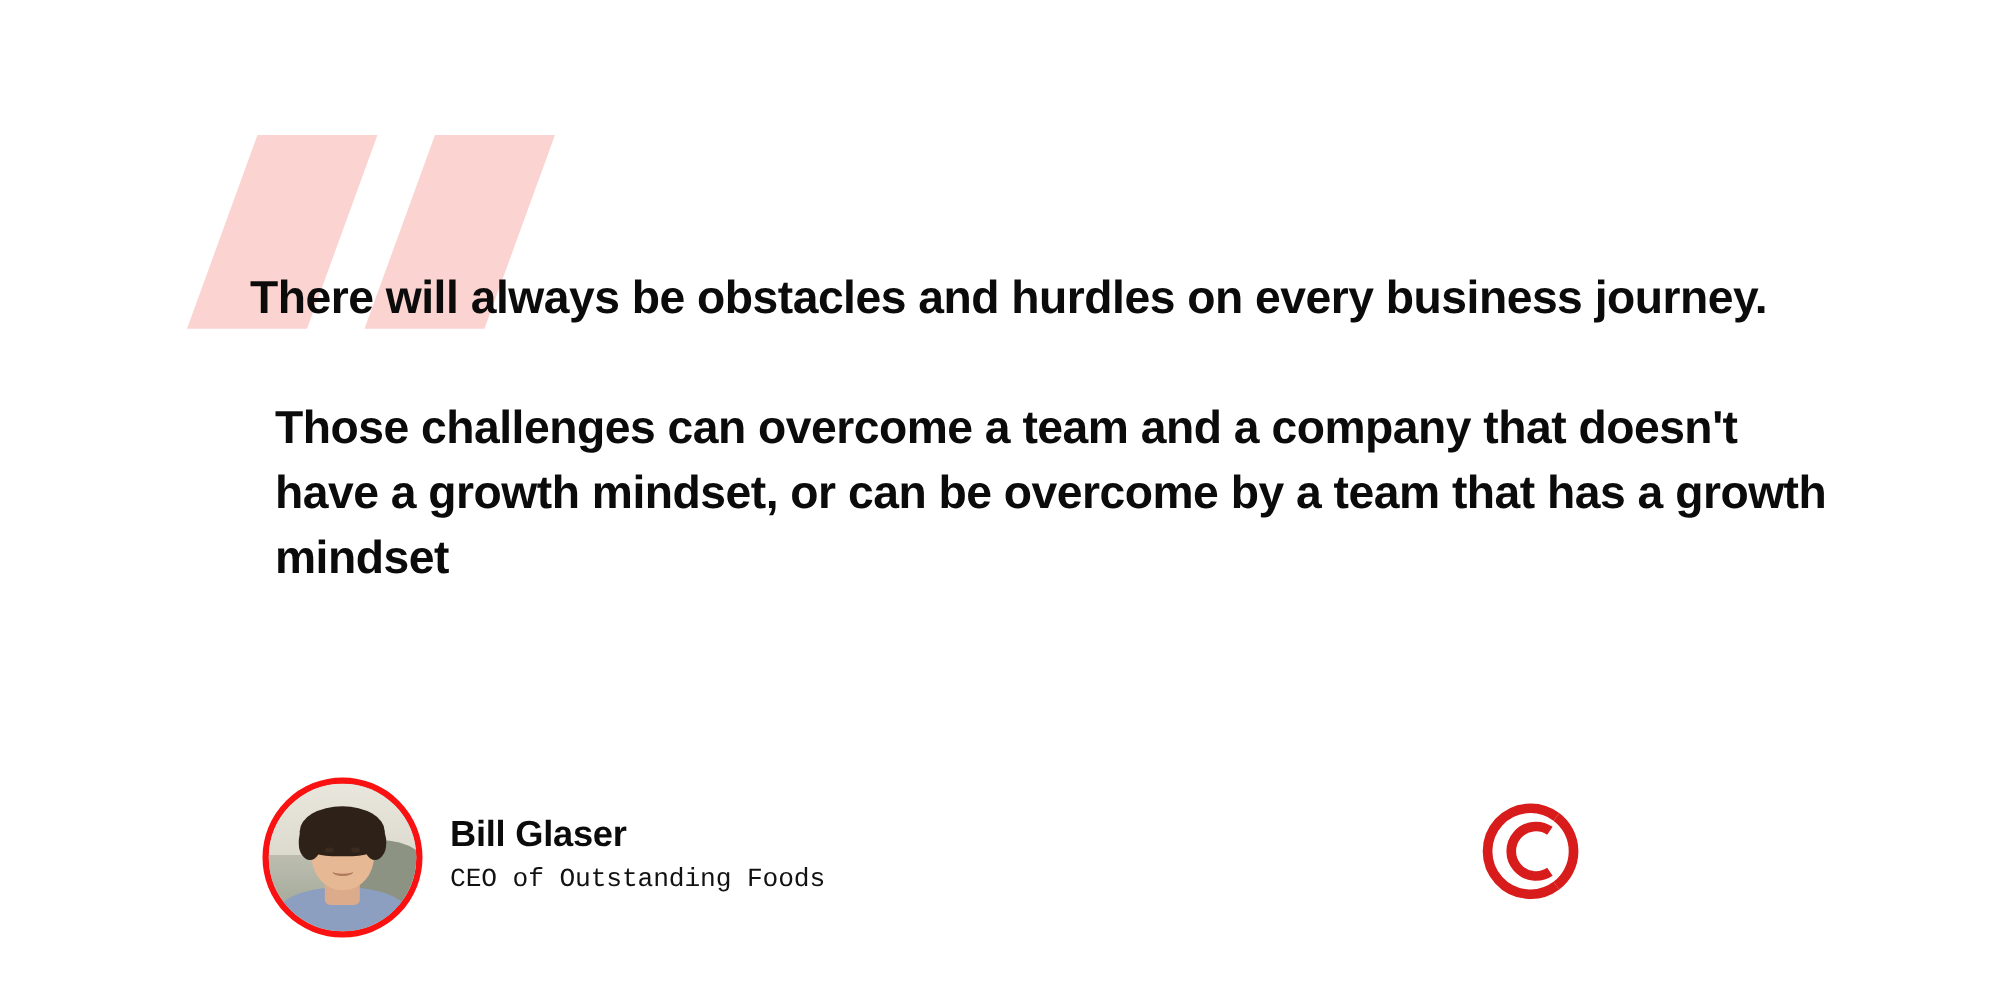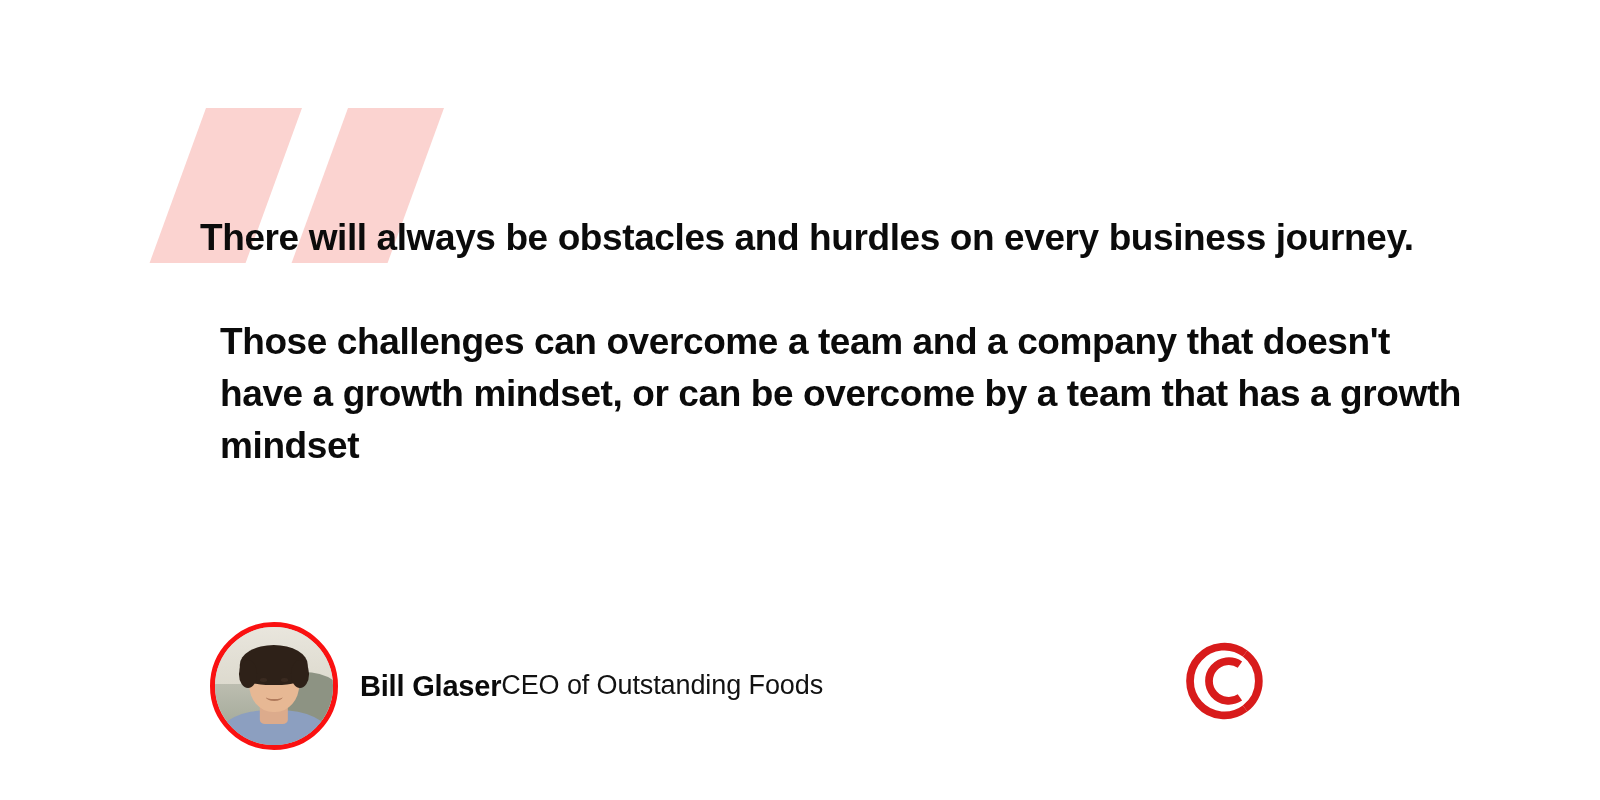--- a/index.html
+++ b/index.html
@@ -179,36 +179,36 @@
     top: 56%;
     transform: translateX(-50%);
     width: 14%;
     height: 5%;
     border-bottom: 2px solid #b07a5c;
     border-radius: 0 0 60% 60%;
   }
 
   .person-text {
     display: flex;
-    flex-direction: row;
+    flex-direction: column;
     justify-content: center;
   }
   .person-name {
     color: #0B0B0B;
     font-family: "Liberation Sans", sans-serif;
     font-weight: 700;
     font-size: 29px;
     line-height: 38px;
     letter-spacing: -0.2px;
   }
   .person-role {
     color: #121212;
-    font-family: Liberation Sans, sans-serif;
+    font-family: Liberation Mono, monospace;
     font-weight: 400;
-    font-size: 27px;
+    font-size: 21px;
     line-height: 36px;
     letter-spacing: -0.1px;
   }
 
   
   .brand-logo {
     position: absolute;
     right: 200px;
     top: 638px;
     width: 86px;

